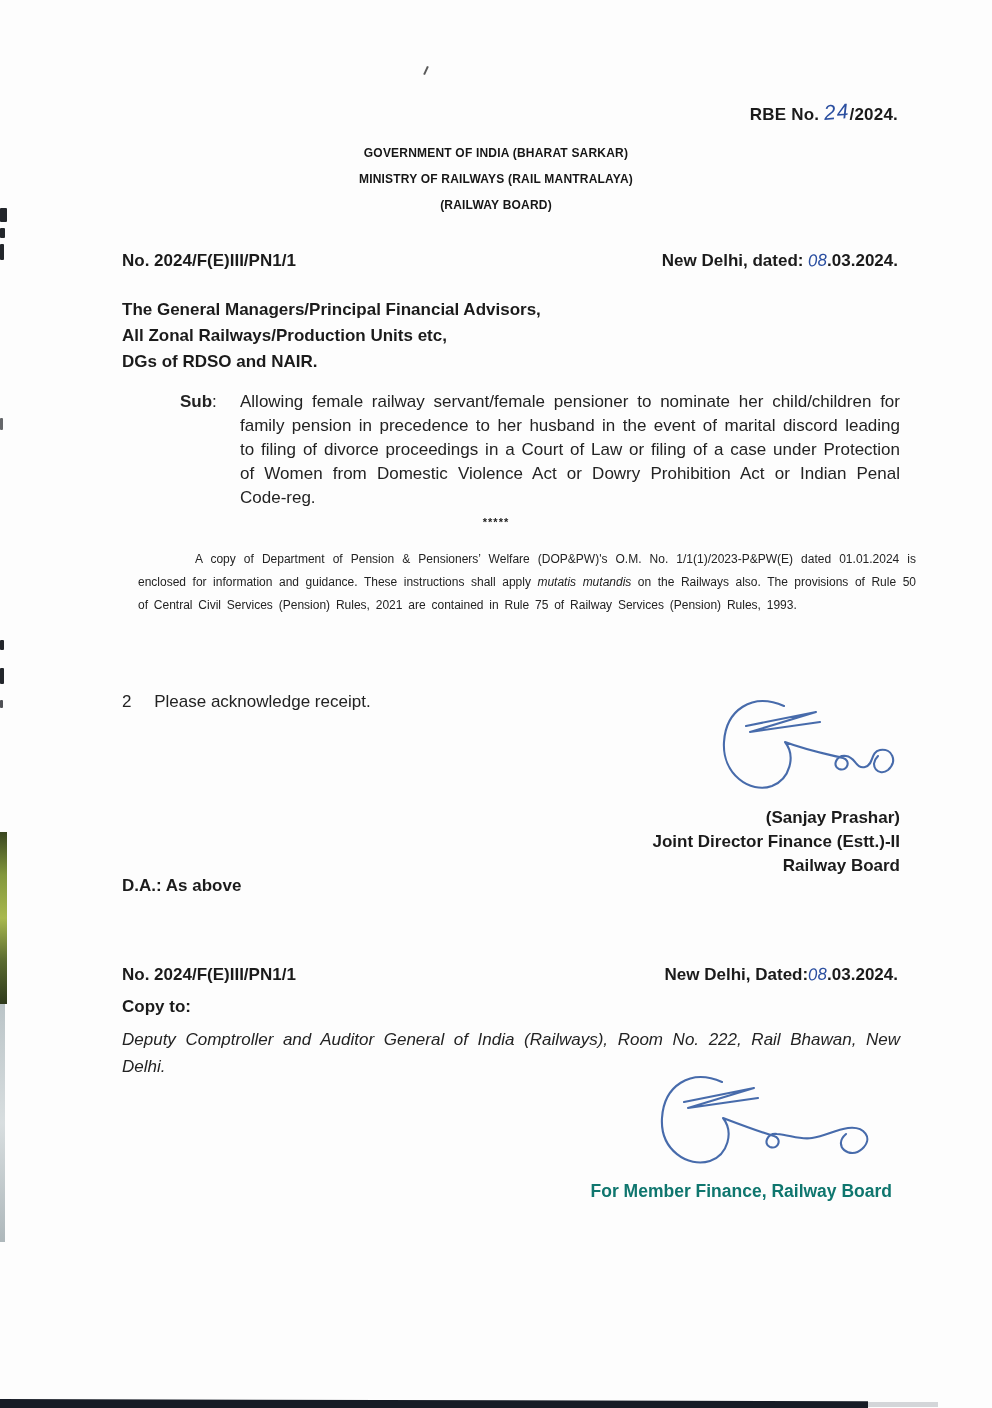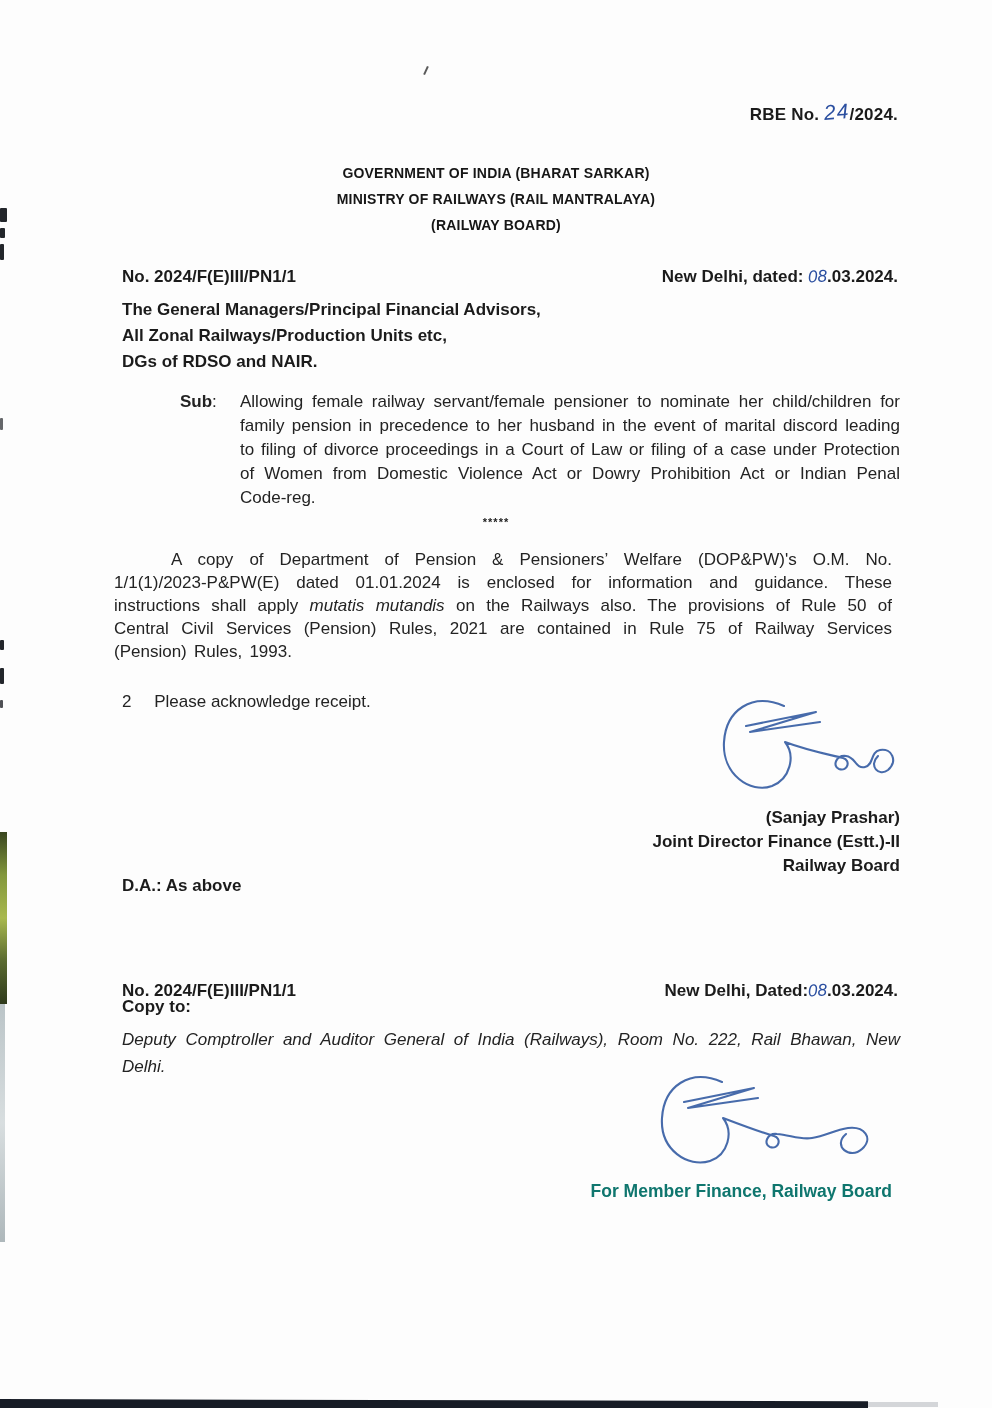--- a/index.html
+++ b/index.html
@@ -33,30 +33,30 @@
   .hand-sm {
     color: #2b4fa0;
     font-style: italic;
     font-weight: 500;
     display: inline-block;
     transform: rotate(-3deg);
     font-size: 17px;
   }
 
   .header-block {
-    top: 160px; left: 0; width: 100%;
+    top: 140px; left: 0; width: 100%;
     text-align: center;
-    font-weight: bold; font-size: 14px; color: #161616;
+    font-weight: bold; font-size: 12px; color: #161616;
     line-height: 26px; letter-spacing: 0.2px;
   }
 
   .ref-line {
     left: 122px; right: 94px;
     display: flex; justify-content: space-between; align-items: flex-end;
-    font-weight: bold; font-size: 17px; color: #1b1b1b; margin-top: 16px;
+    font-weight: bold; font-size: 17px; color: #1b1b1b;
   }
   .ref-line.first { top: 251px; }
   .ref-line.second { top: 965px; }
 
   .addressees {
     top: 297px; left: 122px;
     font-weight: bold; font-size: 17px; color: #1b1b1b;
     line-height: 26px;
   }
   .addressees span { display: block; }
@@ -73,22 +73,22 @@
     flex: 1; text-align: justify; word-spacing: 2px;
   }
 
   .separator {
     top: 516px; left: 0; width: 100%;
     text-align: center; font-size: 11px; font-weight: bold;
     letter-spacing: 1px; color: #222;
   }
 
   .para1 {
-    top: 548px; left: 114px; width: 778px;
-    font-size: 17px; color: #232323;
+    top: 548px; left: 138px; width: 778px;
+    font-size: 12px; color: #232323;
     line-height: 23px;
     text-align: justify;
     text-indent: 57px;
     word-spacing: 2.5px;
   }
   .italic { font-style: italic; }
 
   .para2 {
     top: 692px; left: 122px;
     font-size: 17px; color: #232323;

